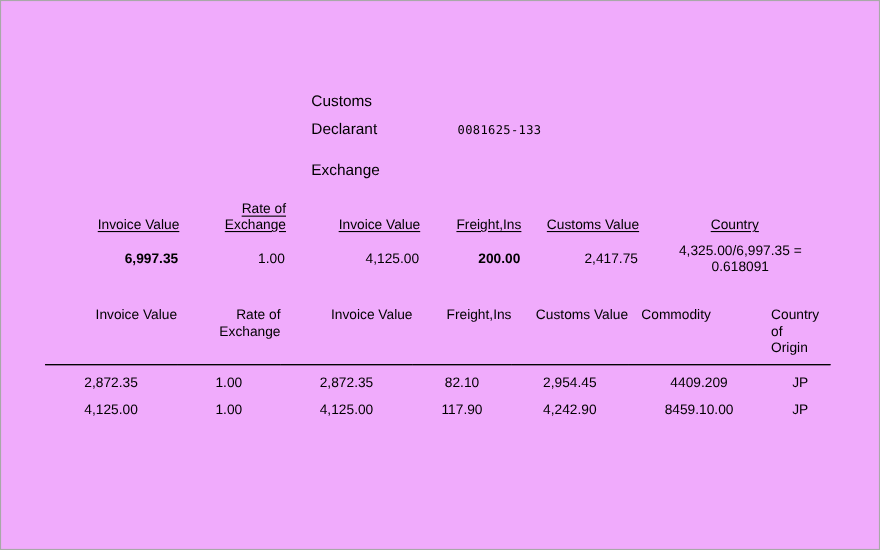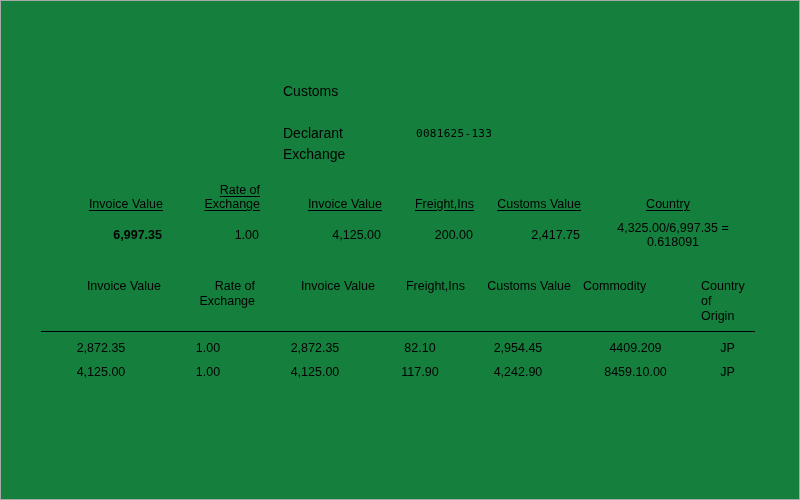--- a/index.html
+++ b/index.html
@@ -4,21 +4,21 @@
 <style>
   html, body {
     margin: 0;
     padding: 0;
     background: #ffffff;
   }
   .page {
     position: relative;
     width: 800px;
     height: 500px;
-    background: #15803d;
+    background: #f0abfc;
     border: 1px solid #a8a8a8;
     box-sizing: border-box;
     overflow: hidden;
     font-family: "Liberation Sans", sans-serif;
     color: #000000;
   }
 
   
   .title-block {
     position: absolute;
@@ -26,23 +26,23 @@
     top: 38px;
     font-size: 14px;
     line-height: 21px;
     white-space: pre;
   }
   .title-line { display: block; }
 
   .declarant-row {
     position: absolute;
     left: 282px;
-    top: 124px;
+    top: 108px;
     display: flex;
-    align-items: center;
+    align-items: flex-end;
   }
   .declarant-label {
     font-size: 14px;
     width: 110px;
   }
   .declarant-value {
     font-family: "DejaVu Sans Mono", monospace;
     font-size: 11px;
     letter-spacing: 0.3px;
     margin-left: 23px;
@@ -69,21 +69,21 @@
   }
   .summary-table th .hdr-wrap {
     display: inline-block;
   }
   .summary-table td {
     padding-top: 7px;
   }
   .sum-c0 { width: 120px; text-align: right; font-weight: bold; }
   .sum-c1 { width: 95px;  text-align: right; }
   .sum-c2 { width: 120px; text-align: right; }
-  .sum-c3 { width: 90px;  text-align: right; }
+  .sum-c3 { width: 90px;  text-align: right; font-weight: bold; }
   .sum-c4 { width: 105px; text-align: right; }
   .sum-c5 { text-align: center; }
   .sum-c5 .val { display: inline-block; padding-left: 10px; }
 
   
   .detail-table {
     position: absolute;
     left: 40px;
     top: 278px;
     width: 714px;

